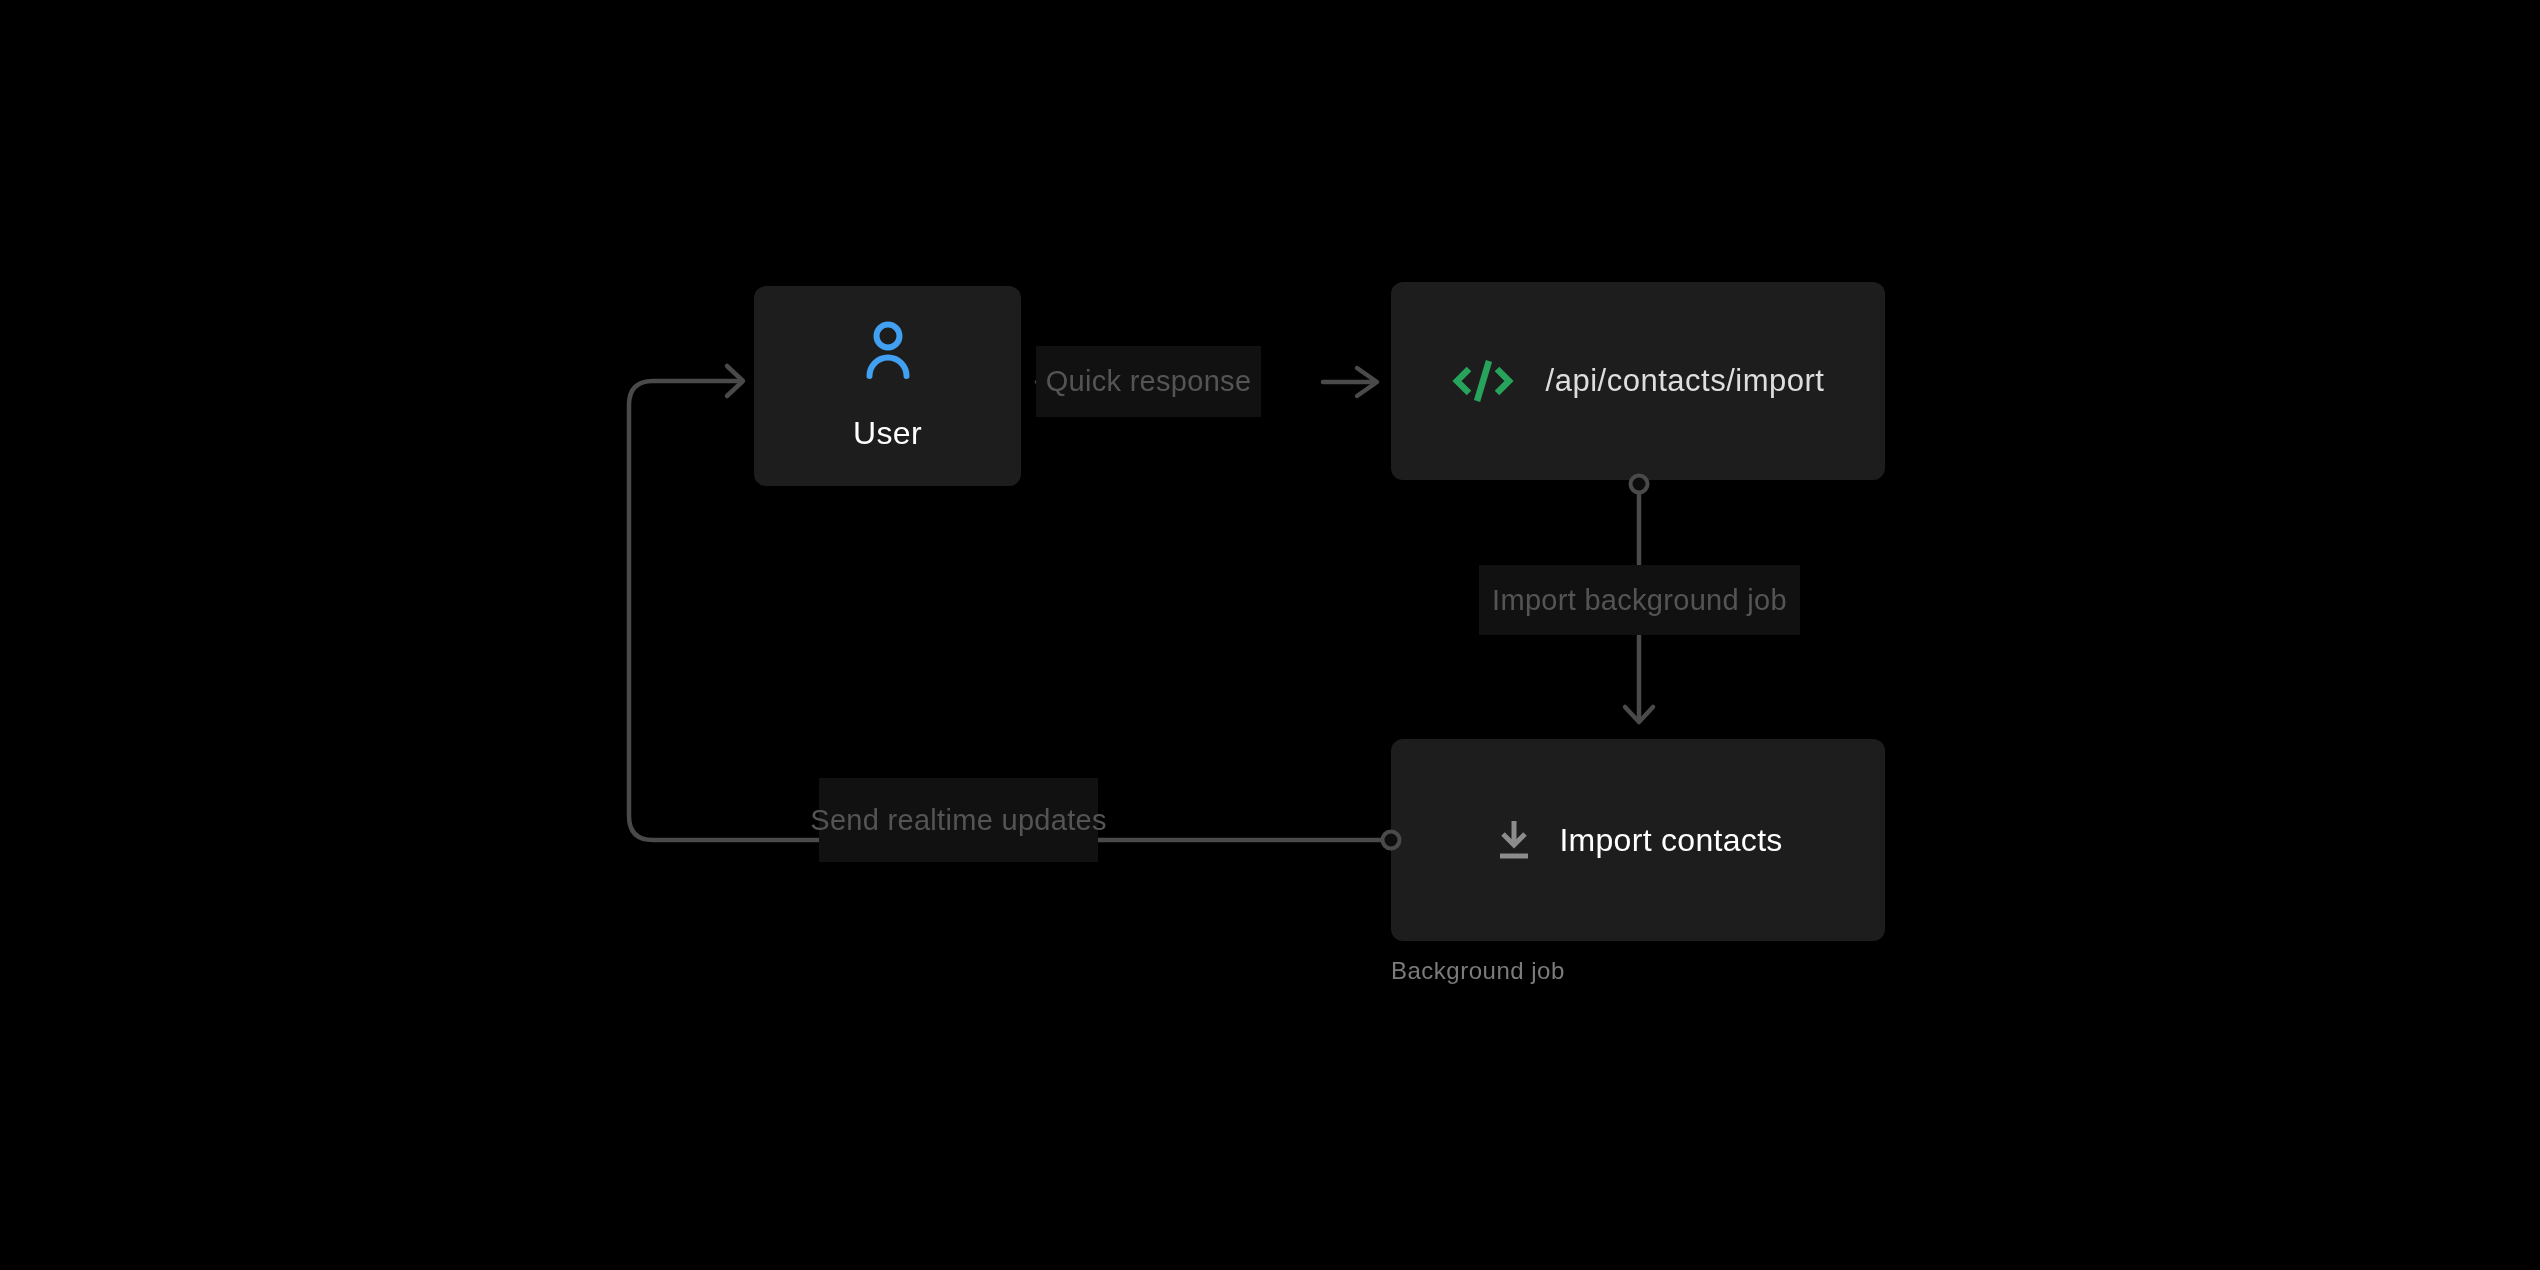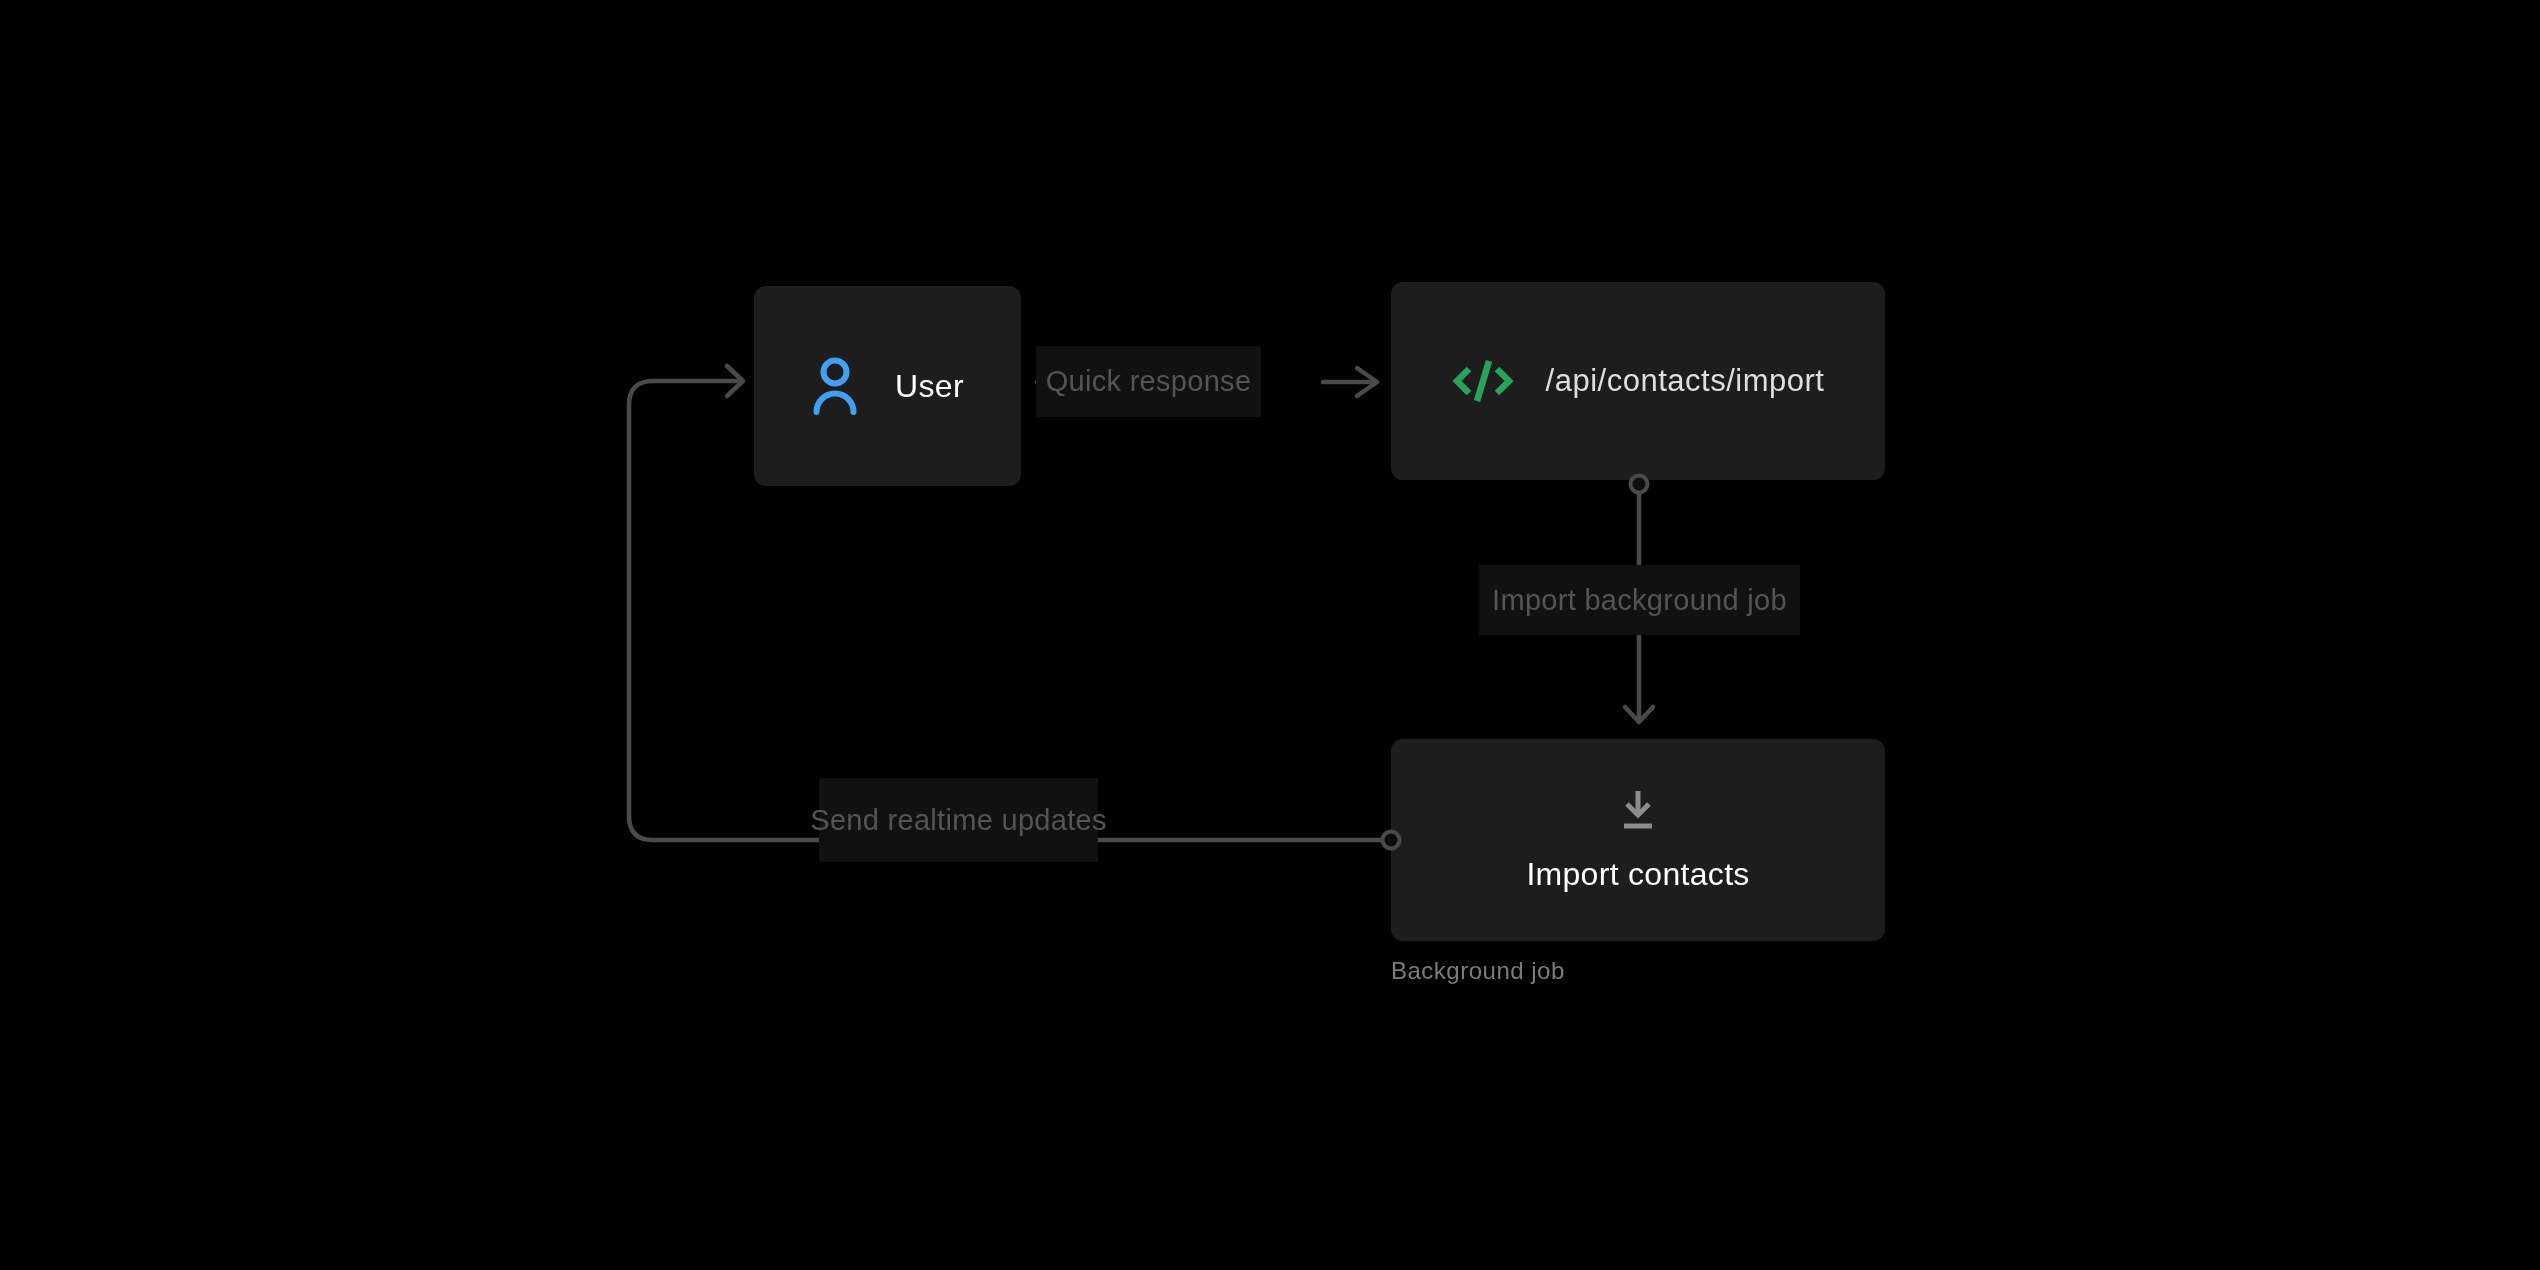--- a/index.html
+++ b/index.html
@@ -19,23 +19,23 @@
   html,body{background:var(--page-bg);}
   body{
     width:2540px;height:1270px;position:relative;overflow:hidden;
     font-family:"Liberation Sans", sans-serif;
   }
   .canvas{position:absolute;inset:0;}
   .node{
     position:absolute;background:var(--node-bg);border-radius:12px;
     display:flex;align-items:center;justify-content:center;z-index:1;
   }
-  .node--user{left:754px;top:286px;width:267px;height:200px;gap:36px;align-items:center;}
+  .node--user{left:754px;top:286px;width:267px;height:200px;flex-direction:column;gap:36px;align-items:center;}
   .node--api{left:1391px;top:282px;width:494px;height:198px;flex-direction:row;gap:32px;}
-  .node--import{left:1391px;top:739px;width:494px;height:202px;flex-direction:column;gap:24px;}
+  .node--import{left:1391px;top:739px;width:494px;height:202px;flex-direction:row;gap:24px;}
   .node__label{color:var(--node-text);font-size:32px;font-weight:500;letter-spacing:.3px;}
   .node__label--api{color:var(--api-text);font-weight:400;letter-spacing:.5px;font-size:31px;}
   .edges{position:absolute;inset:0;width:2540px;height:1270px;z-index:2;}
   .chip{
     position:absolute;background:var(--chip-bg);z-index:3;
     display:flex;align-items:center;justify-content:center;
     color:var(--chip-text);font-size:29px;letter-spacing:.3px;white-space:nowrap;
   }
   .chip--quick{left:1036px;top:346px;width:225px;height:71px;}
   .chip--trigger{left:1479px;top:565px;width:321px;height:70px;}

